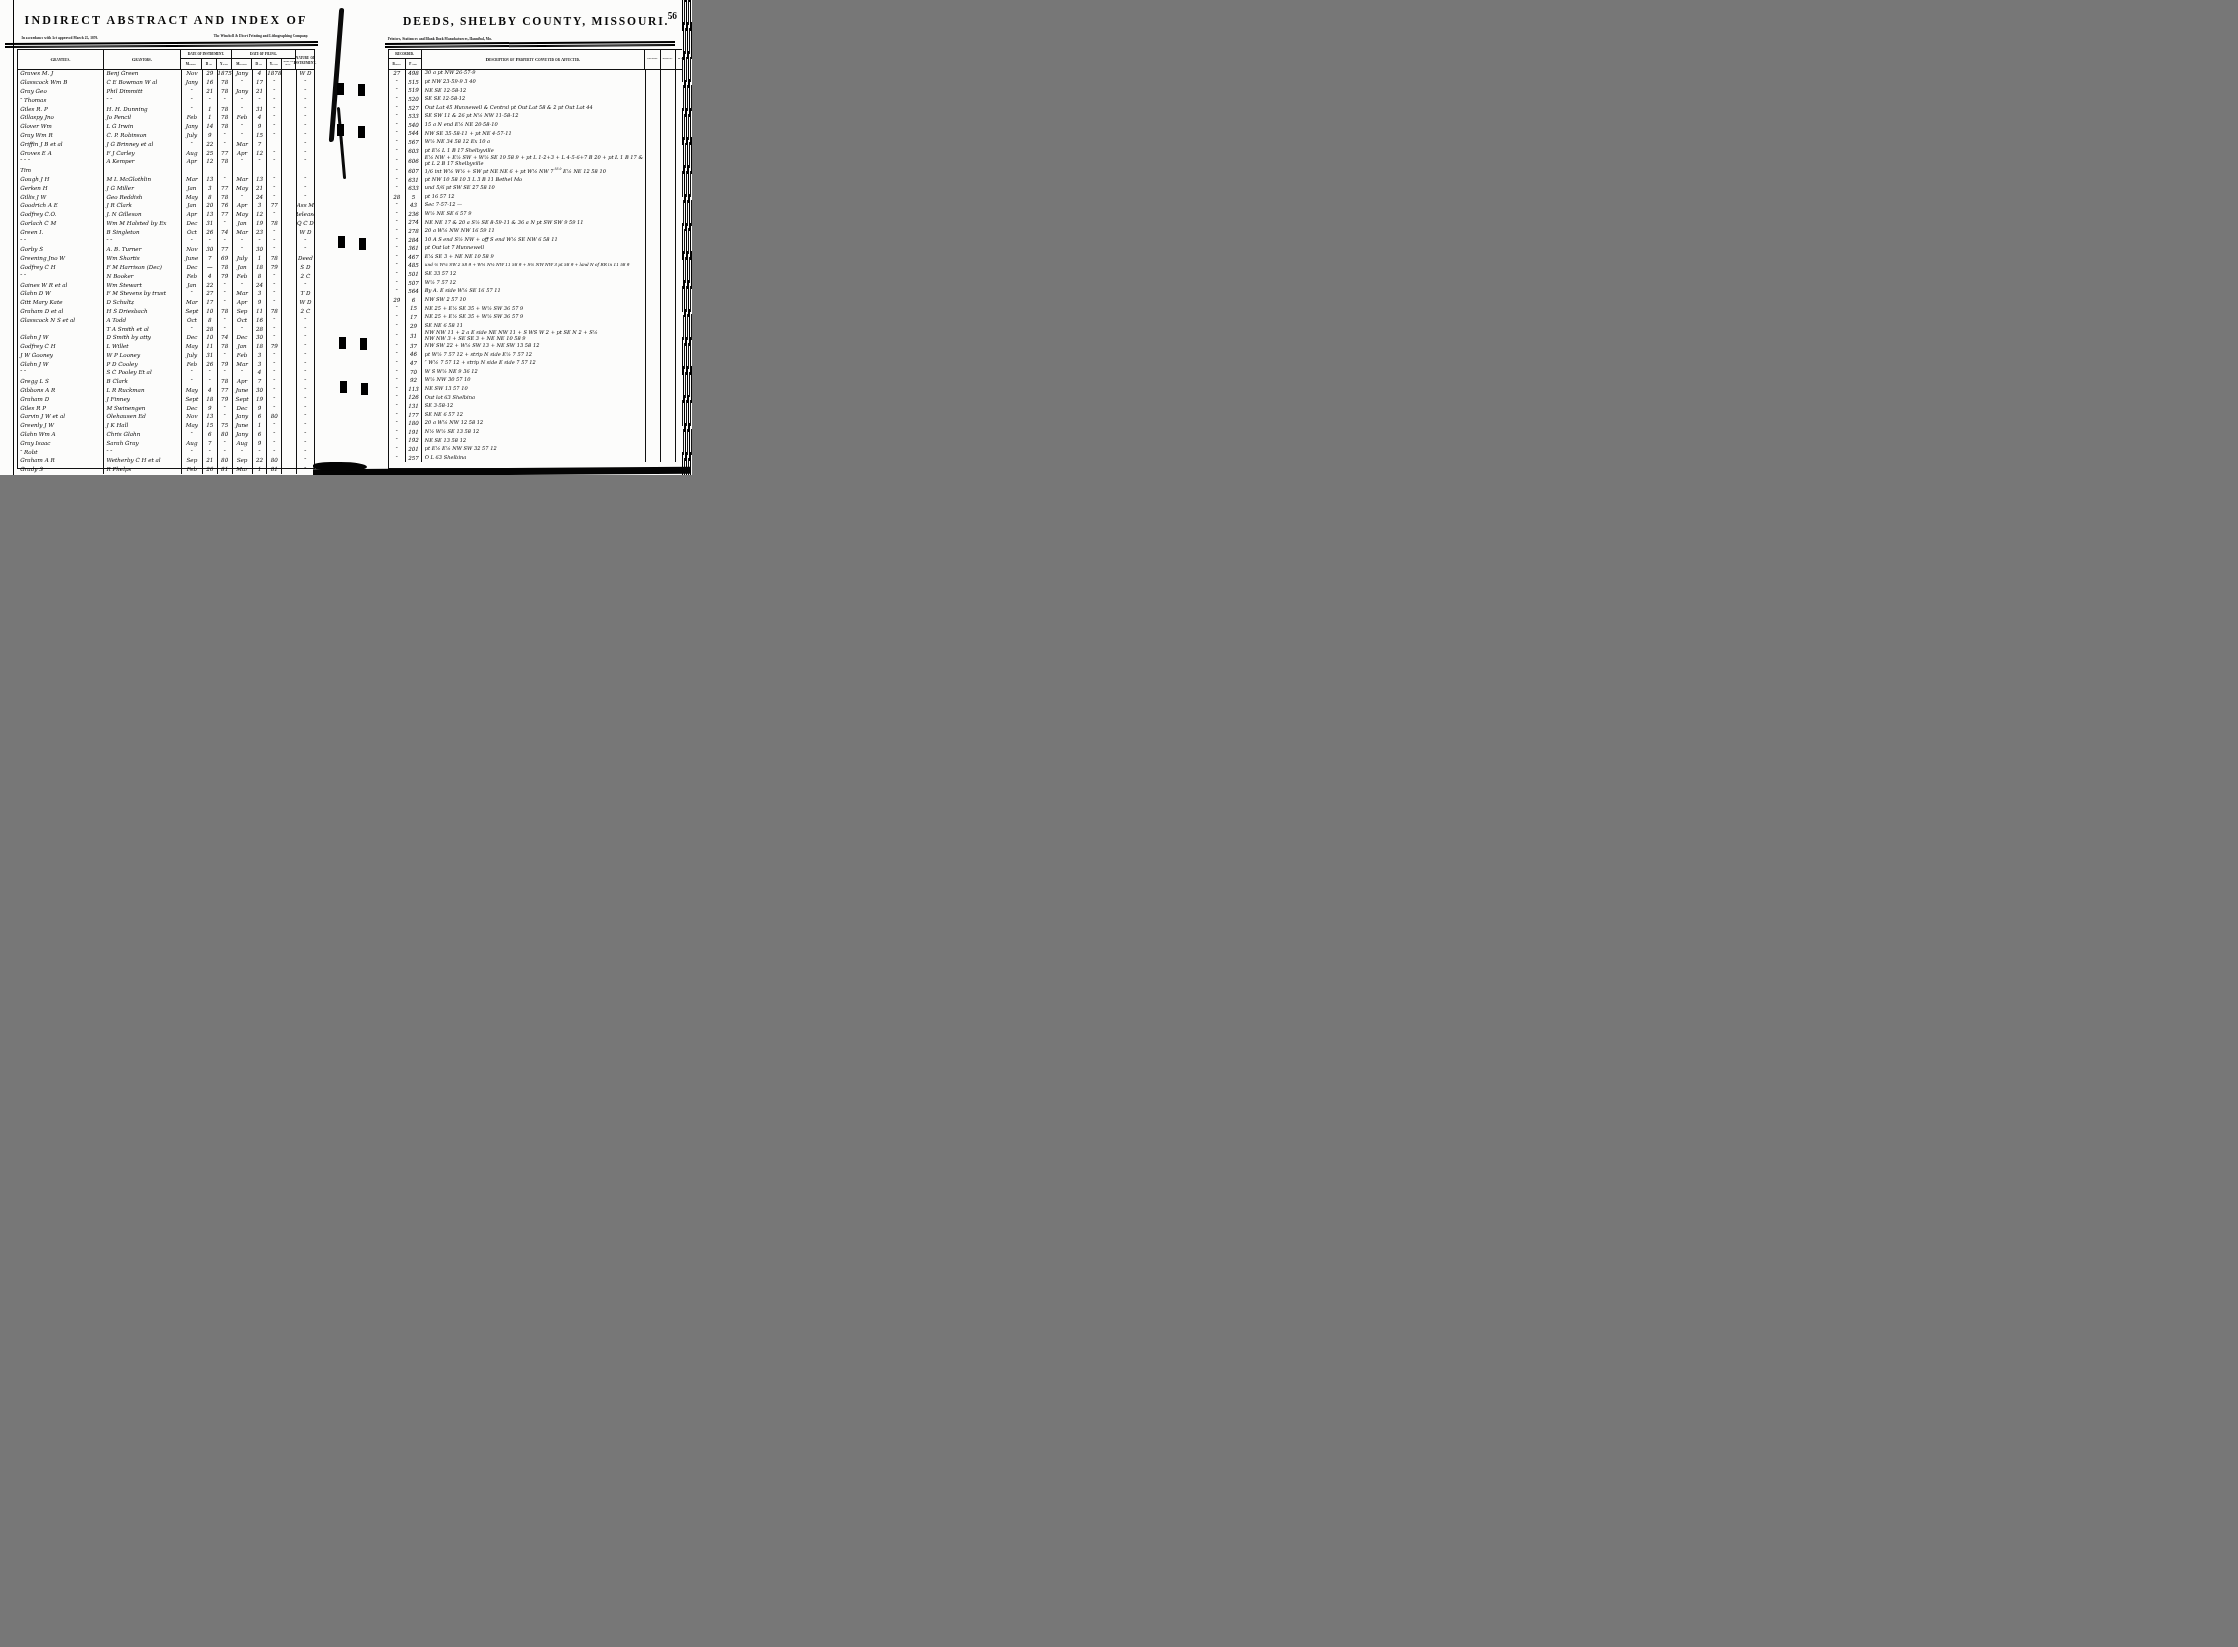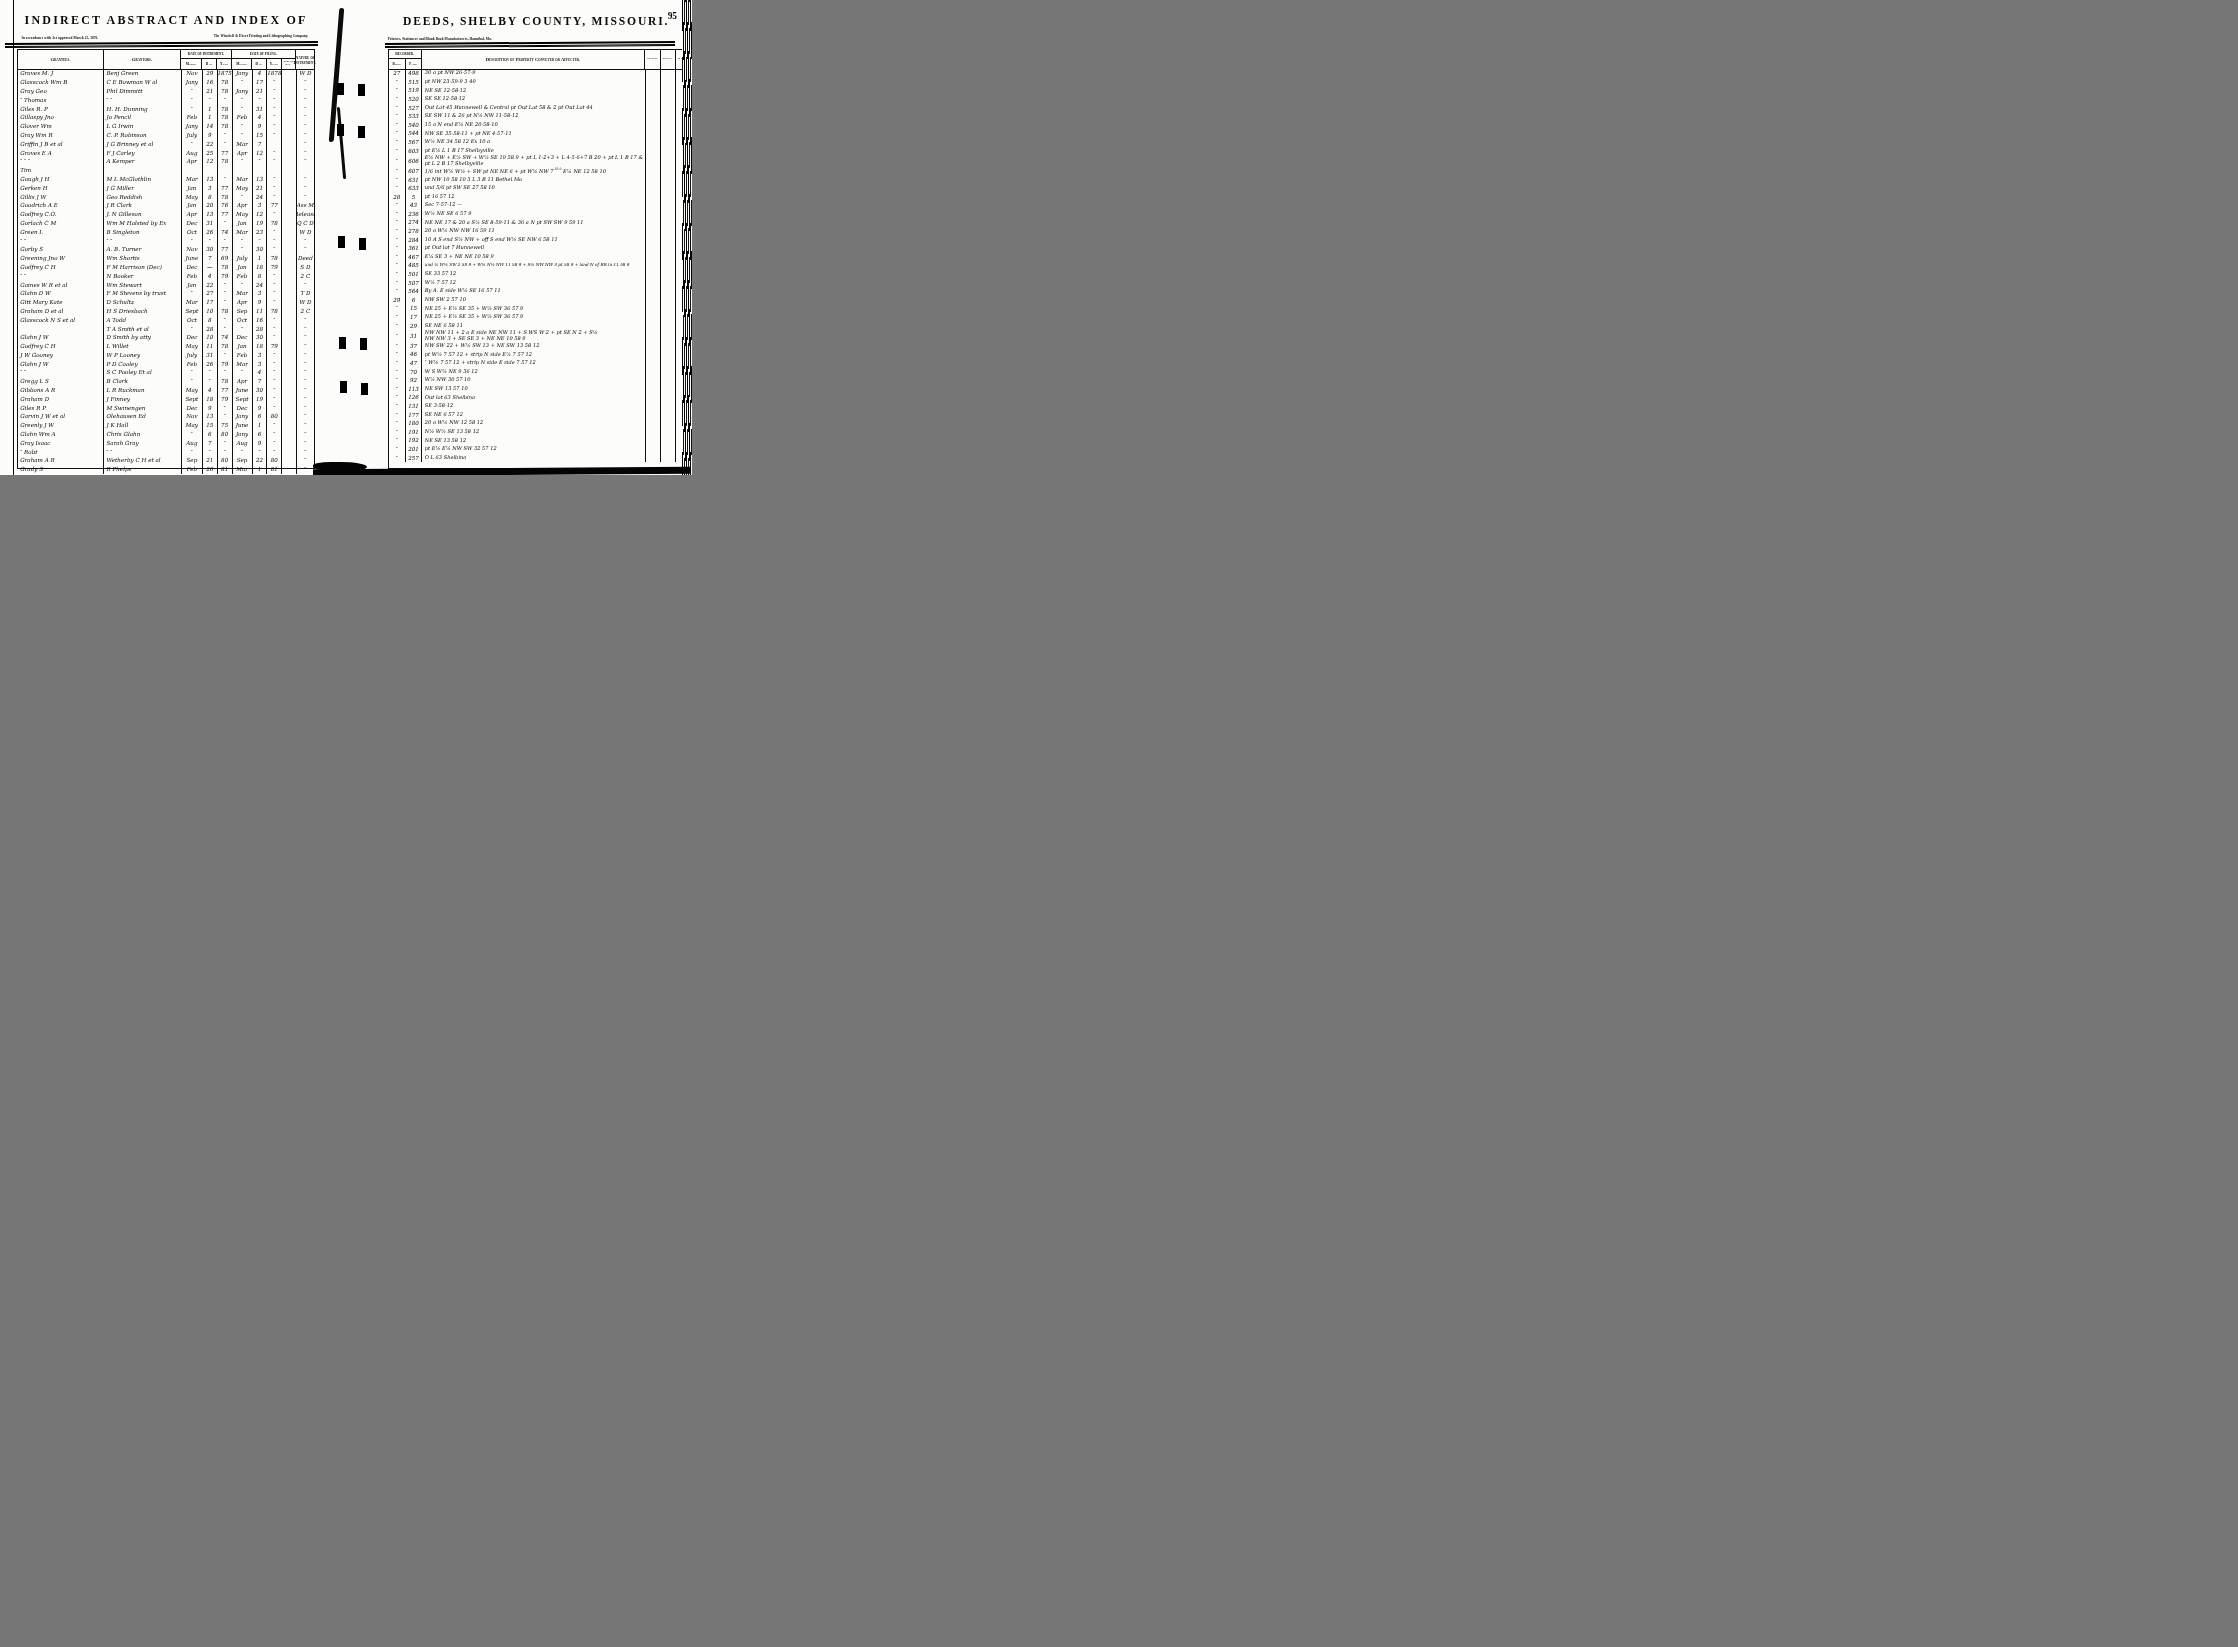--- a/index.html
+++ b/index.html
@@ -676,21 +676,21 @@
     <div class="hole" style="left:39px;top:126px;"></div>
     <div class="hole" style="left:19px;top:236px;"></div>
     <div class="hole" style="left:40px;top:238px;"></div>
     <div class="hole" style="left:19.7px;top:337px;"></div>
     <div class="hole" style="left:41px;top:338px;"></div>
     <div class="hole" style="left:20.6px;top:381px;"></div>
     <div class="hole" style="left:42px;top:383px;"></div>
   </div>
 
   <div class="page right-page">
-    <div class="page-number">95</div>
+    <div class="page-number">56</div>
     <div class="rp-title">DEEDS, SHELBY COUNTY, MISSOURI.</div>
     <div class="smallprint" style="left:2.7px;top:37px;">Printers, Stationers and Blank Book Manufacturers, Hannibal, Mo.</div>
     <div class="rules" style="left:0px;top:42px;width:290px;">
       <div class="r1"></div>
         <div class="r2"></div>
         <div class="r3"></div>
     </div>
 
     <div class="tbl" style="left:2.7px;top:49px;width:301px;height:418px;">
       <div class="hdr" style="height:19px;">

